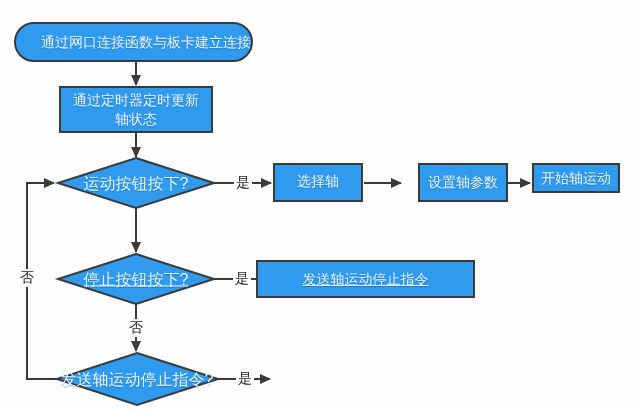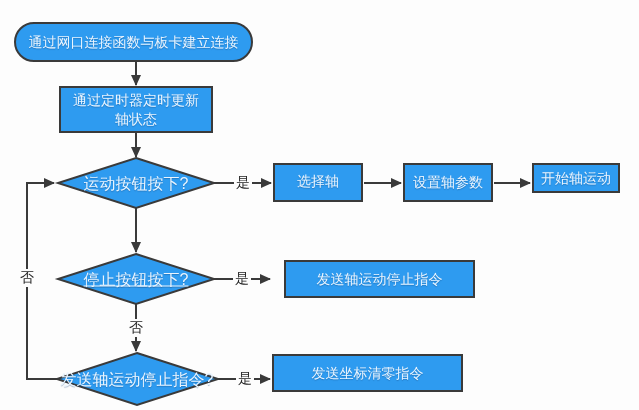--- a/index.html
+++ b/index.html
@@ -39,21 +39,21 @@
     color: #EAF5FF;
     font-size: 14px;
     line-height: 19px;
     display: flex;
     flex-direction: column;
     align-items: center;
     justify-content: center;
     text-align: center;
     text-shadow: 0 1px 1px rgba(20, 60, 110, 0.35);
   }
-  .terminator { border-radius: 21px; }
+  .terminator { border-radius: 21px; align-items: flex-end; }
   .diamond-label {
     position: absolute;
     z-index: 3;
     color: #EAF5FF;
     font-size: 16px;
     text-align: center;
     transform: translate(-50%, -50%);
     white-space: nowrap;
     text-shadow: 0 1px 1px rgba(20, 60, 110, 0.35);
   }
@@ -105,34 +105,31 @@
     <span>轴状态</span>
   </div>
 
   <div class="diamond-label" style="left:136px; top:184px;">运动按钮按下?</div>
   <div class="diamond-label" style="left:136px; top:280px;text-decoration:underline;">停止按钮按下?</div>
   <div class="diamond-label" style="left:137px; top:380px;">发送轴运动停止指令?</div>
 
   <div class="node" style="left:273px; top:163px; width:90px; height:39px;font-family:Liberation Mono, monospace;">
     <span>选择轴</span>
   </div>
-  <div class="node" style="left:403px; top:163px; width:90px; height:39px;">
+  <div class="node" style="left:418px; top:163px; width:90px; height:39px;">
     <span>设置轴参数</span>
   </div>
   <div class="node" style="left:532px; top:163px; width:88px; height:30px;">
     <span>开始轴运动</span>
   </div>
 
-  <div class="node" style="left:284px; top:260px; width:191px; height:38px;">
+  <div class="node" style="left:256px; top:260px; width:219px; height:38px;text-decoration:underline;">
     <span>发送轴运动停止指令</span>
   </div>
 
-  <div class="node" style="left:272px; top:354px; width:191px; height:38px;">
-    <span>发送坐标清零指令</span>
-  </div>
 
   <div class="edge-label" style="left:243px; top:183px;">是</div>
   <div class="edge-label" style="left:242px; top:279px;">是</div>
   <div class="edge-label" style="left:245px; top:379px;">是</div>
   <div class="edge-label" style="left:136px; top:328px;">否</div>
   <div class="edge-label" style="left:27px; top:278px;">否</div>
 
 </div>
 
 </body></html>

